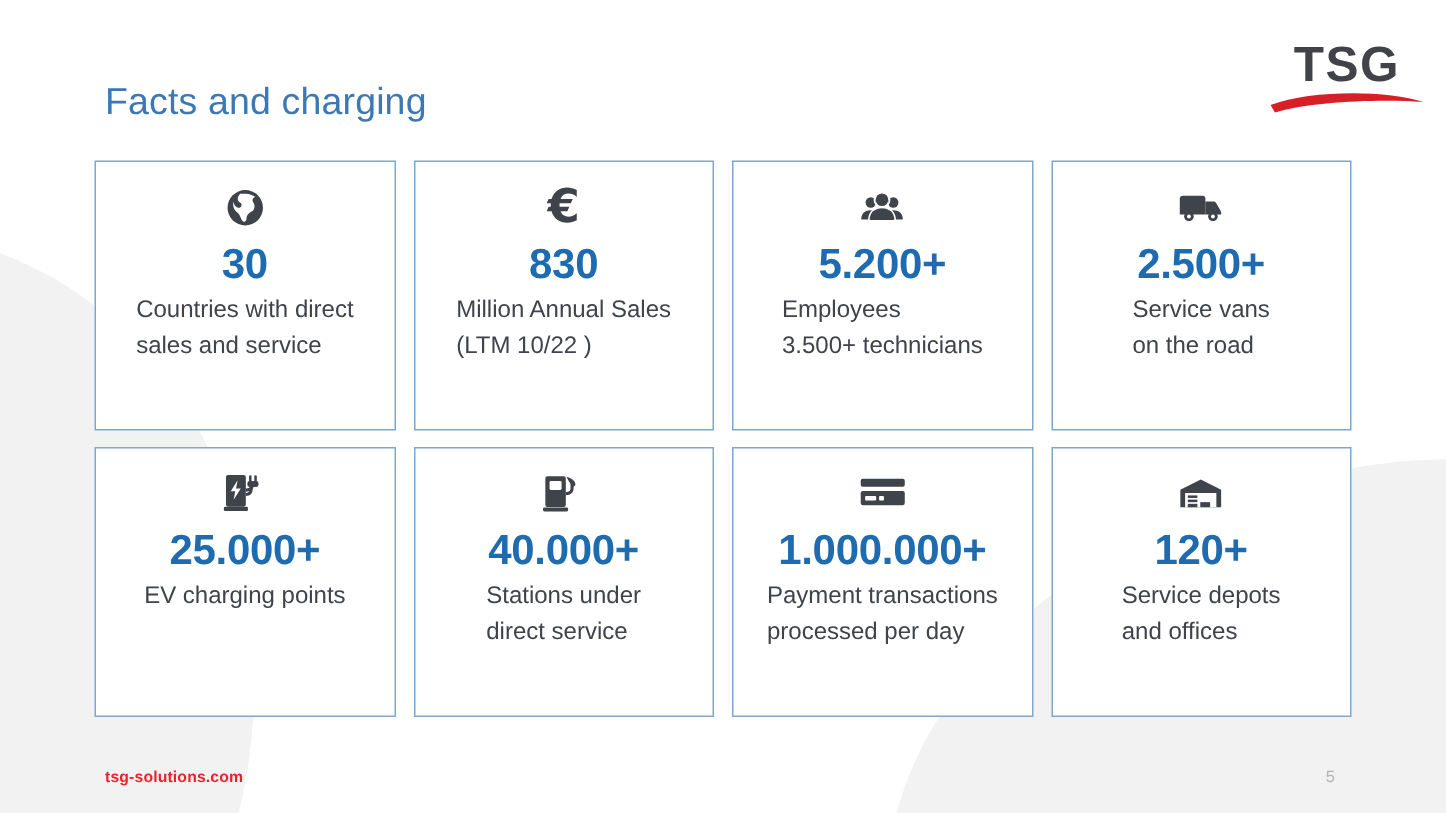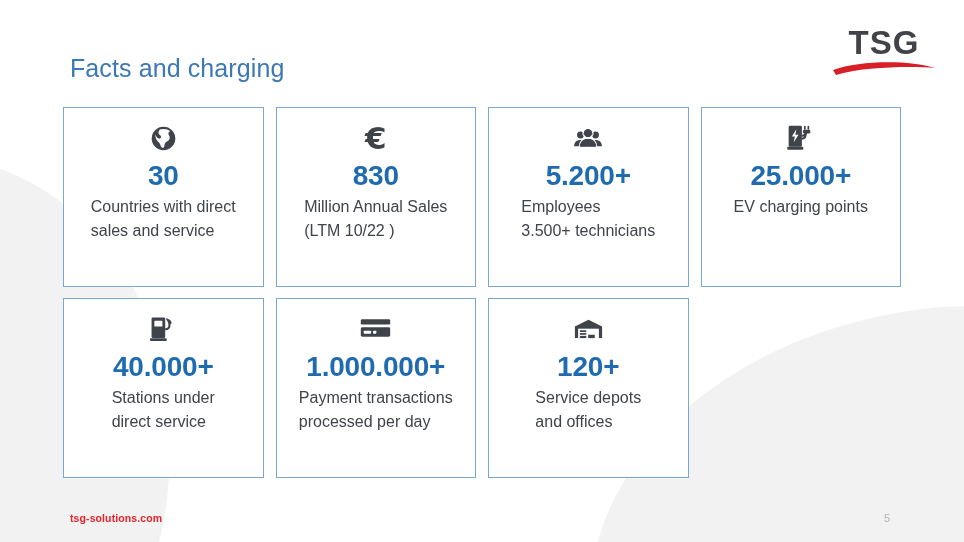--- a/index.html
+++ b/index.html
@@ -43,21 +43,21 @@
     width: 640px;
     height: 440px;
     background: #f2f2f2;
     border-radius: 58% 42% 50% 50% / 62% 55% 45% 38%;
     transform: rotate(-6deg);
   }
 
   
   .logo {
     position: absolute;
-    right: 26px;
+    right: 12px;
     top: 18px;
     width: 108px;
     height: 60px;
   }
   .logo svg { display: block; width: 108px; height: 60px; }
 
   
   .slide-title {
     position: absolute;
     left: 70px;
@@ -204,20 +204,37 @@
           <path d="M8.2 27.6 C 8.2 19.2, 13.4 14.8, 20 14.8 C 26.6 14.8, 31.8 19.2, 31.8 27.6" fill="none" stroke="#ffffff" stroke-width="1.4"></path>
         </svg>
       </div>
       <div class="card-value">5.200+</div>
       <div class="card-desc">
         <span class="line">Employees</span>
         <span class="line">3.500+ technicians</span>
       </div>
     </div>
 
+    <div class="card">
+      <div class="card-icon">
+        <svg width="32" height="23" viewBox="0 0 42 30">
+          <path d="M2 7 C 2 5.6, 3 4.6, 4.4 4.6 L 22 4.6 C 23.4 4.6, 24.4 5.6, 24.4 7 L 24.4 21 L 2 21 Z" fill="#3f434a"></path>
+          <path d="M24.4 9.6 L 31.6 9.6 C 32.6 9.6, 33.4 10.1, 33.9 11 L 37.6 17.4 C 38 18.1, 38.2 18.8, 38.2 19.5 L 38.2 21 L 24.4 21 Z" fill="#3f434a"></path>
+          <circle cx="10" cy="22.6" r="4.2" fill="#3f434a"></circle>
+          <circle cx="10" cy="22.6" r="1.7" fill="#ffffff"></circle>
+          <circle cx="31" cy="22.6" r="4.2" fill="#3f434a"></circle>
+          <circle cx="31" cy="22.6" r="1.7" fill="#ffffff"></circle>
+        </svg>
+      </div>
+      <div class="card-value">2.500+</div>
+      <div class="card-desc">
+        <span class="line">Service vans</span>
+        <span class="line">on the road</span>
+      </div>
+    </div>
 
     <div class="card">
       <div class="card-icon">
         <svg width="30" height="30" viewBox="0 0 34 34">
           <rect x="3" y="3" width="15" height="24" rx="1.6" fill="#3f434a"></rect>
           <rect x="1.4" y="27" width="18.2" height="3.2" rx="1" fill="#3f434a"></rect>
           <path d="M11.8 7 L 6.6 15.3 L 10 15.3 L 8.8 21.8 L 14.2 13.2 L 10.6 13.2 Z" fill="#ffffff"></path>
           <path d="M18 14.5 C 21.5 14.5, 22.8 13, 22.8 10.6 L 22.8 8.4" fill="none" stroke="#3f434a" stroke-width="2.4"></path>
           <rect x="20.4" y="3.2" width="1.9" height="4.6" rx="0.9" fill="#3f434a"></rect>
           <rect x="24.4" y="3.2" width="1.9" height="4.6" rx="0.9" fill="#3f434a"></rect>

